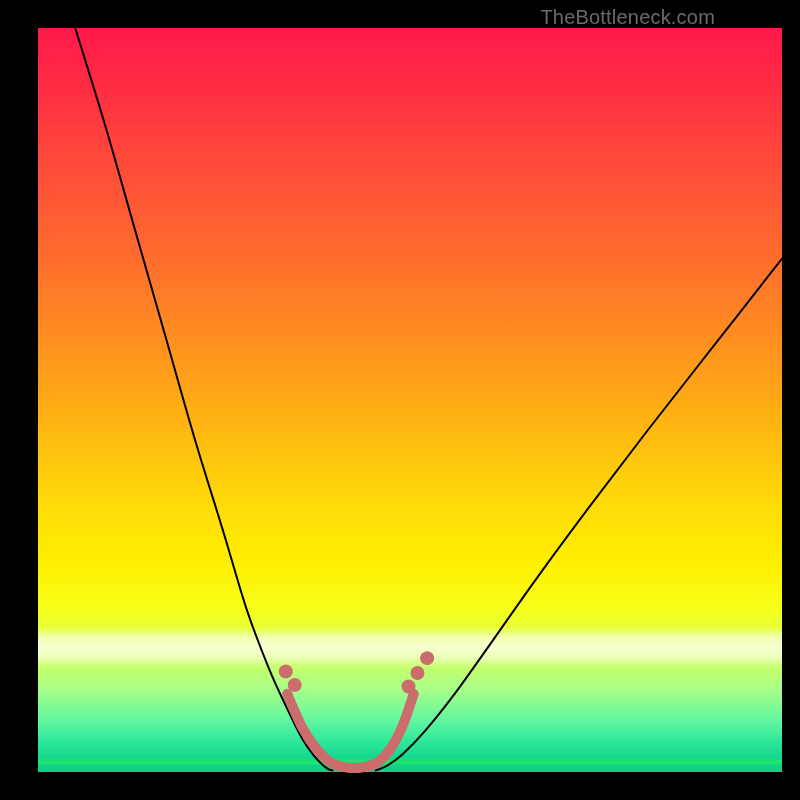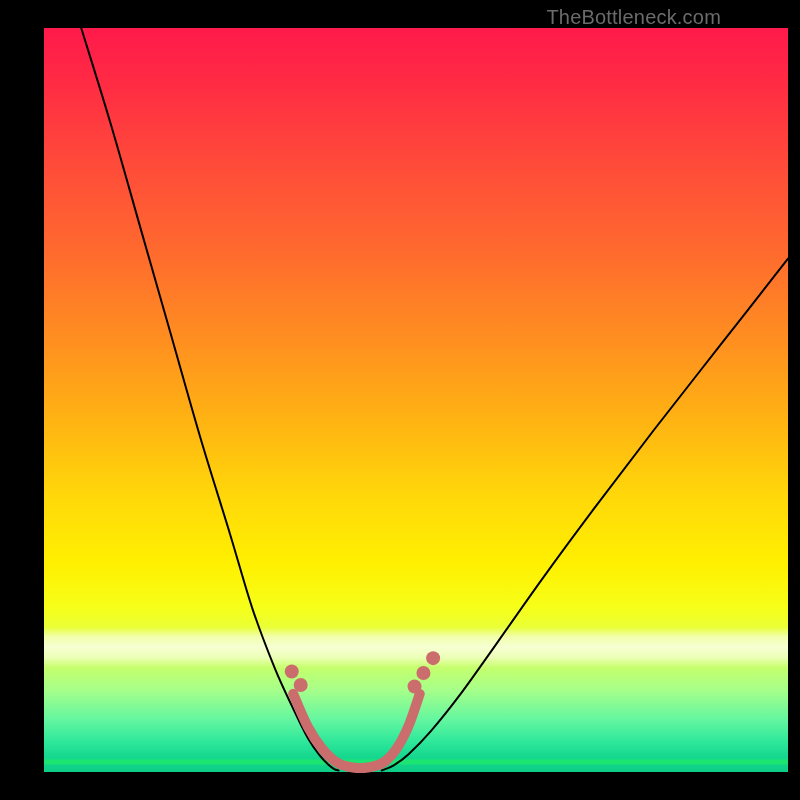--- a/index.html
+++ b/index.html
@@ -6,21 +6,21 @@
     margin: 0;
     padding: 0;
     width: 800px;
     height: 800px;
     background: #000;
     font-family: Arial, Helvetica, sans-serif;
     overflow: hidden;
   }
   .frame {
     position: absolute;
-    left: 16px; top: 0;
+    left: 10px; top: 0;
     width: 717px; height: 800px;
     background: #000;
   }
   .plot-area {
     position: absolute;
     left: 28px;
     top: 28px;
     width: 744px;
     height: 744px;
     

